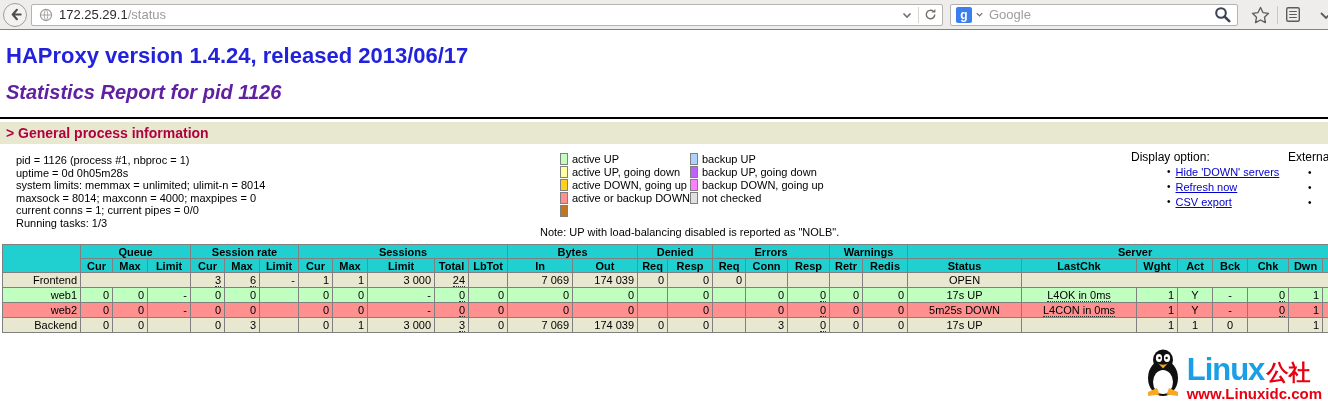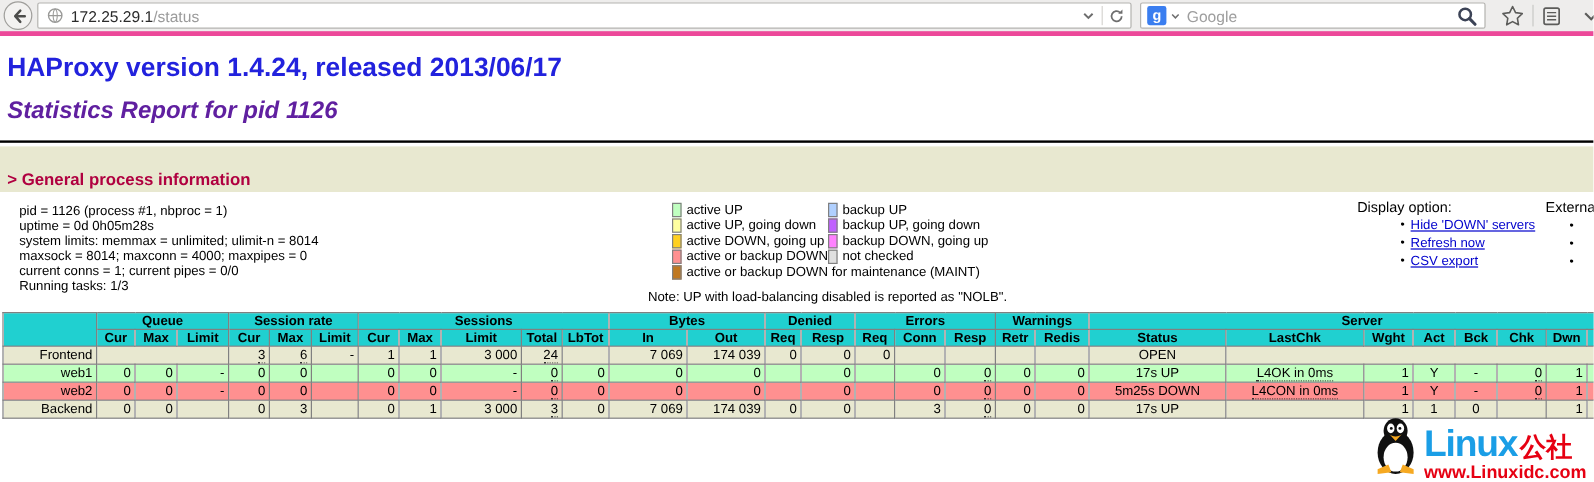--- a/index.html
+++ b/index.html
@@ -2,21 +2,21 @@
 <html style="--thead-bg: #20d0d0; --tab-bg: #b00040; --tab-fg: #ffff40; --sec-bg: #e8e8d0; --sec-fg: #b00040; --title-blue: #2222dd; --subtitle-purple: #6020a0; --link-blue: #0000cc; --brand-blue: #1a9ee6; --brand-red: #e60012;"><head>
 <meta charset="utf-8">
 <style>
   * { box-sizing: border-box; }
   html,body { margin:0; padding:0; }
   body {
     width:1328px; height:402px; overflow:hidden; background:#fff;
     font-family:"Liberation Sans", sans-serif; color:#000;
   }
   
-  .chrome { height:30px; background:#eeedec; border-bottom:4px solid #ec4899;
+  .chrome { height:30px; background:#eeedec; border-bottom:1px solid #ec4899;
             display:flex; align-items:center; padding-left:3px; }
   .back-btn { width:24px; height:24px; border-radius:50%; border:1px solid #9f9e9b;
               background:#f3f2f1; display:flex; align-items:center; justify-content:center; flex:none; }
   .url-field { margin-left:4px; width:912px; height:22px; background:#fff; border:1px solid #b4b3b0;
                border-radius:2px; display:flex; align-items:center; font-size:13px; flex:none; }
   .url-host { color:#2b2b2b; }
   .url-path { color:#9b9b9b; }
   .field-right { margin-left:auto; display:flex; align-items:center; }
   .mini-sep { width:1px; height:16px; background:#d6d5d2; margin:0 5px; }
   .search-field { margin-left:7px; width:288px; height:22px; background:#fff; border:1px solid #b4b3b0;
@@ -28,21 +28,21 @@
   .search-input::placeholder { color:#9e9e9e; }
   .tb-icon { display:flex; align-items:center; justify-content:center; flex:none; }
   .star { margin-left:13px; }
   .chrome-sep { width:1px; height:18px; background:#c9c8c5; margin:0 7px; flex:none; }
   .menu-sliver { margin-left:17px; }
   
   .h1 { margin:13px 0 0 6px; font-size:22px; font-weight:bold; color:var(--title-blue,#2222dd); text-decoration:none; display:inline-block; }
   .h2 { margin:12px 0 0 6px; font-size:20px; font-weight:bold; font-style:italic; color:var(--subtitle-purple,#6020a0); }
   .hr { border:0; border-top:2px solid #000; margin:13px 0 0 0; }
   .h3 { margin-top:3px; background:var(--sec-bg,#e8e8d0); color:var(--sec-fg,#b00040);
-        font-size:14px; font-weight:bold; padding:19px 0 3px 6px; }
+        font-size:14px; font-weight:bold; padding:3px 0 3px 6px; }
   .info-row { position:relative; height:100px; font-size:11px; }
   .proc-info { position:absolute; left:16px; top:10px; line-height:12.5px; white-space:pre; }
   .legend { position:absolute; top:8px; }
   .legend-col-left  { left:560px; }
   .legend-col-right { left:690px; }
   .legend-item { display:flex; align-items:center; height:13px; }
   .swatch { width:8px; height:12px; border:1px solid #808080; margin-right:4px; flex:none; }
   .legend-note { position:absolute; left:540px; top:82px; }
   .opts { position:absolute; left:1131px; top:6px; font-size:12px; }
   .opt-item { display:flex; align-items:center; height:15px; margin-left:36px; font-size:11px; }
@@ -161,21 +161,20 @@
         <div class="legend-item">
           <span class="swatch" style="background: rgb(255, 208, 32);"></span>
           <span>active DOWN, going up</span>
         </div>
         <div class="legend-item">
           <span class="swatch" style="background: rgb(255, 144, 144);"></span>
           <span>active or backup DOWN</span>
         </div>
         <div class="legend-item">
           <span class="swatch" style="background: rgb(192, 120, 32);"></span>
-          <span>active or backup DOWN for maintenance (MAINT)</span>
         </div>
       </div>
     <div class="legend legend-col-right">
         <div class="legend-item">
           <span class="swatch" style="background: rgb(176, 208, 255);"></span>
           <span>backup UP</span>
         </div>
         <div class="legend-item">
           <span class="swatch" style="background: rgb(192, 96, 255);"></span>
           <span>backup UP, going down</span>

